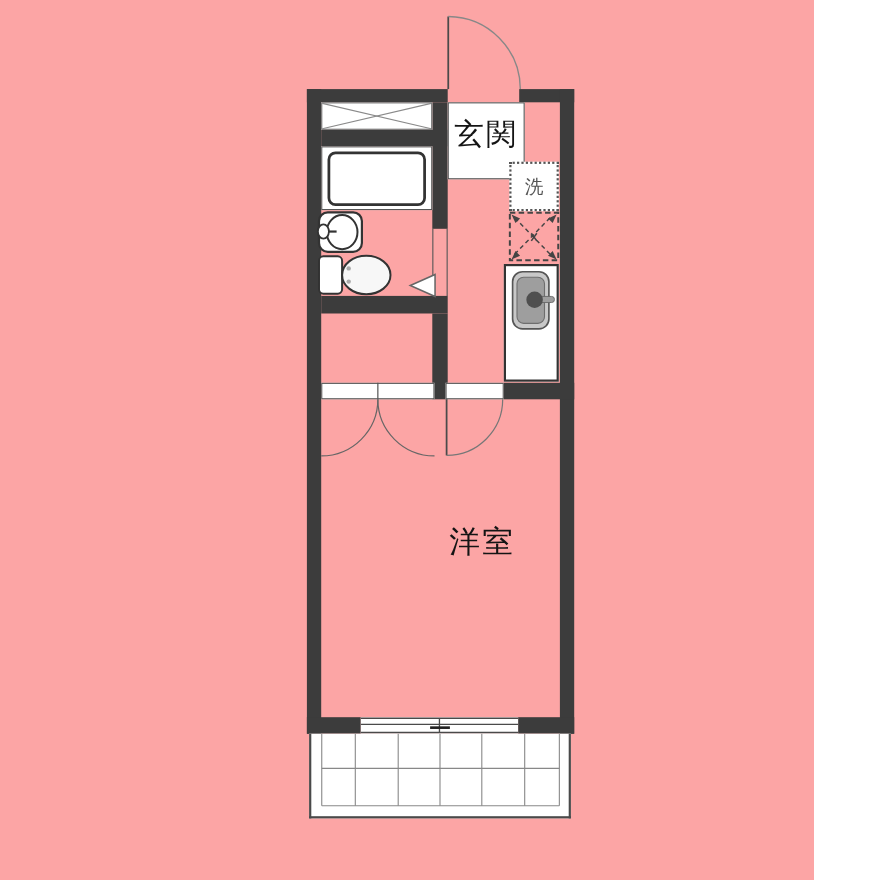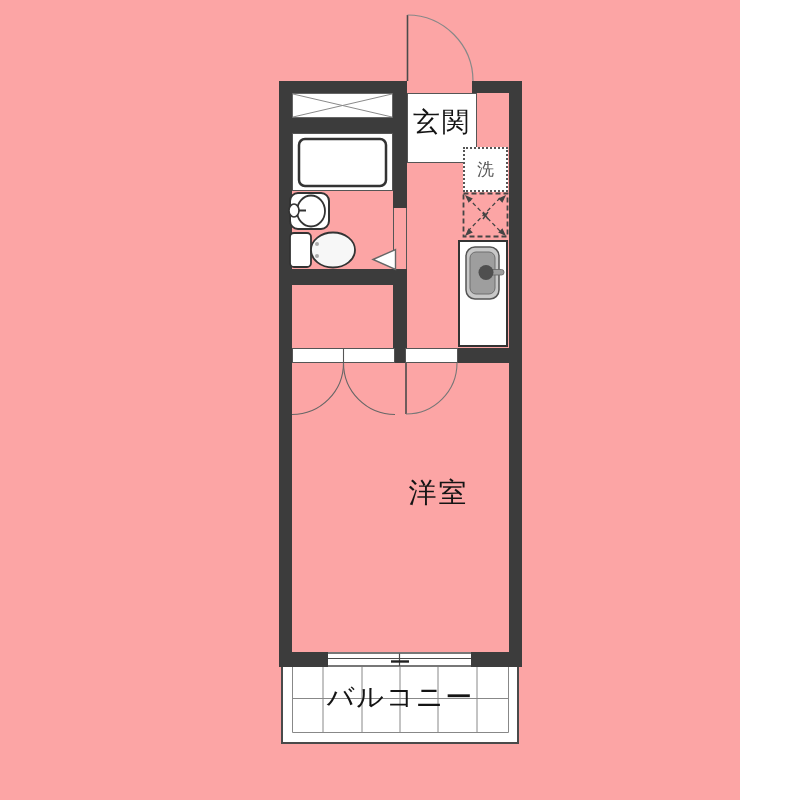--- a/index.html
+++ b/index.html
@@ -126,14 +126,13 @@
   </svg>
 
   <div class="lbl" style="left:407px;top:105px;width:70px;height:34px;font-size:27px;">玄関</div>
 
   <div class="lbl" style="left:463px;top:148px;width:45px;height:42px;font-size:17px;color:#555;letter-spacing:0;">洗</div>
 
 
   <div class="lbl" style="left:292px;top:477px;width:217px;height:31px;font-size:28px;margin-left:38px;">洋室</div>
 
 
-  <div class="lbl" style="left:292px;top:681px;width:217px;height:32px;font-size:27px;">バルコニー</div>
 </div>
 
 </body></html>

